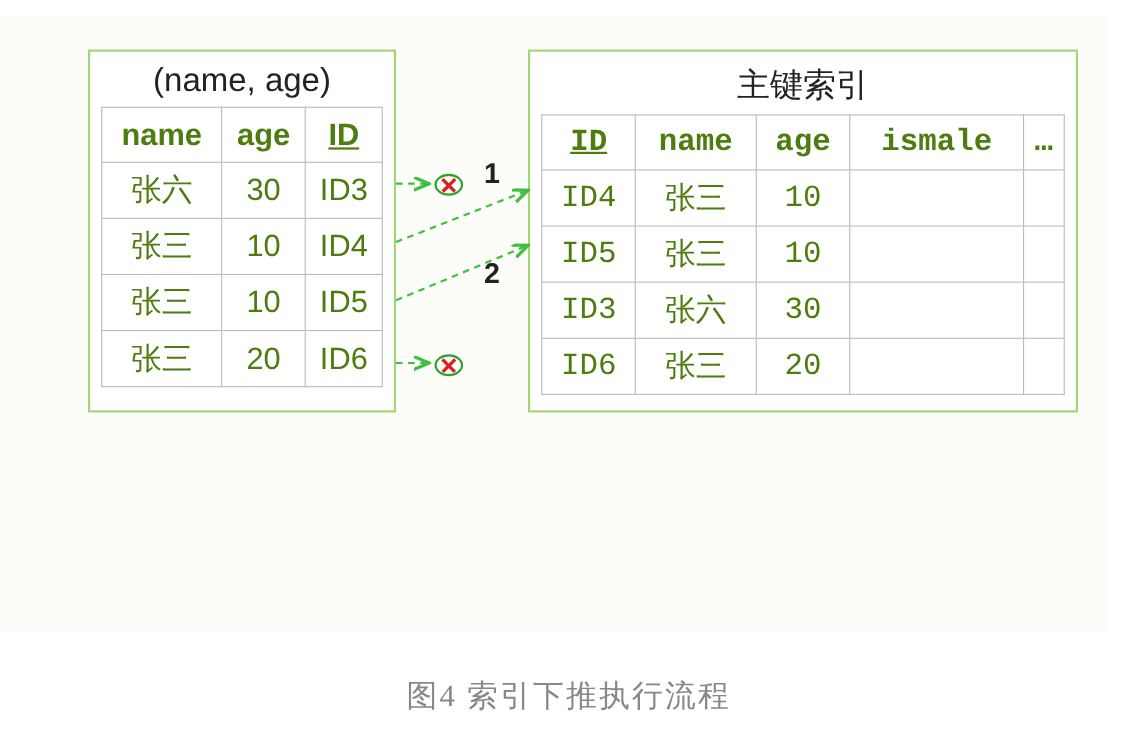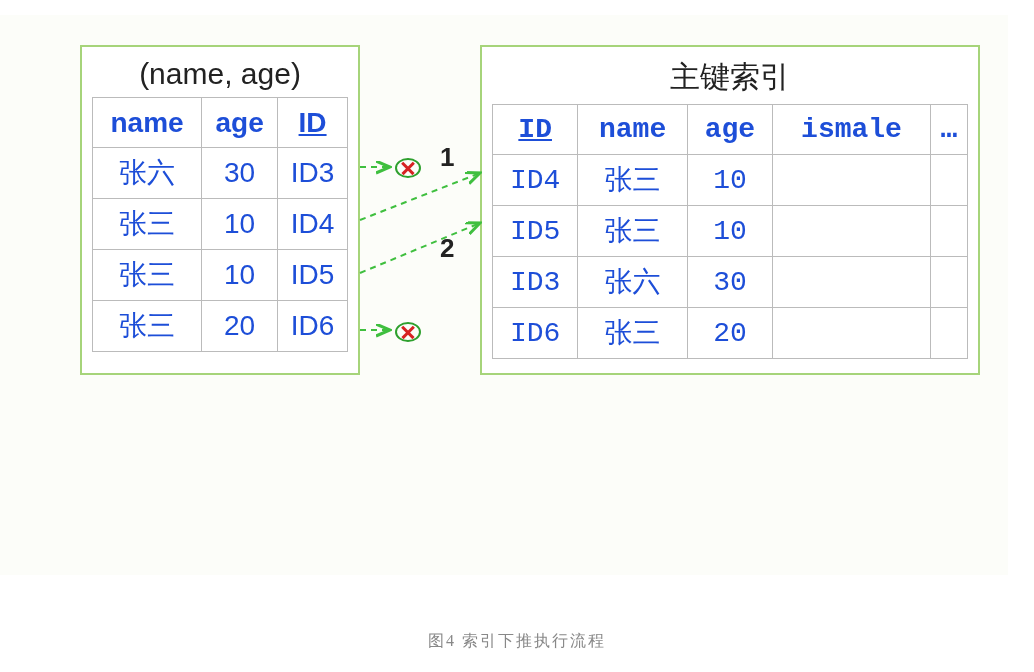--- a/index.html
+++ b/index.html
@@ -48,21 +48,21 @@
   table.tbl {
     border-collapse: collapse;
     margin: 0 10px 10px 10px;
     width: calc(100% - 20px);
   }
   table.tbl th, table.tbl td {
     border: 1.5px solid #bbb;
     text-align: center;
     font-size: 28px;
     padding: 6px 4px;
-    color: #1d4ed8;
+    color: #4d7c0f;
     font-weight: 500;
     height: 50px;
   }
   table.tbl th {
     font-weight: 600;
   }
   .underline { text-decoration: underline; }
   .reject {
     position: absolute;
     width: 26px;
@@ -87,21 +87,21 @@
     font-size: 26px;
     color: #222;
     font-weight: 600;
   }
   .caption {
     position: absolute;
     bottom: 20px;
     width: 100%;
     text-align: center;
     font-family: "Songti SC", "SimSun", serif;
-    font-size: 16px;
+    font-size: 28px;
     color: #888;
     letter-spacing: 2px;
   }
   svg.arrows {
     position: absolute;
     top: 0; left: 0;
     width: 1034px;
     height: 560px;
     pointer-events: none;
   }

